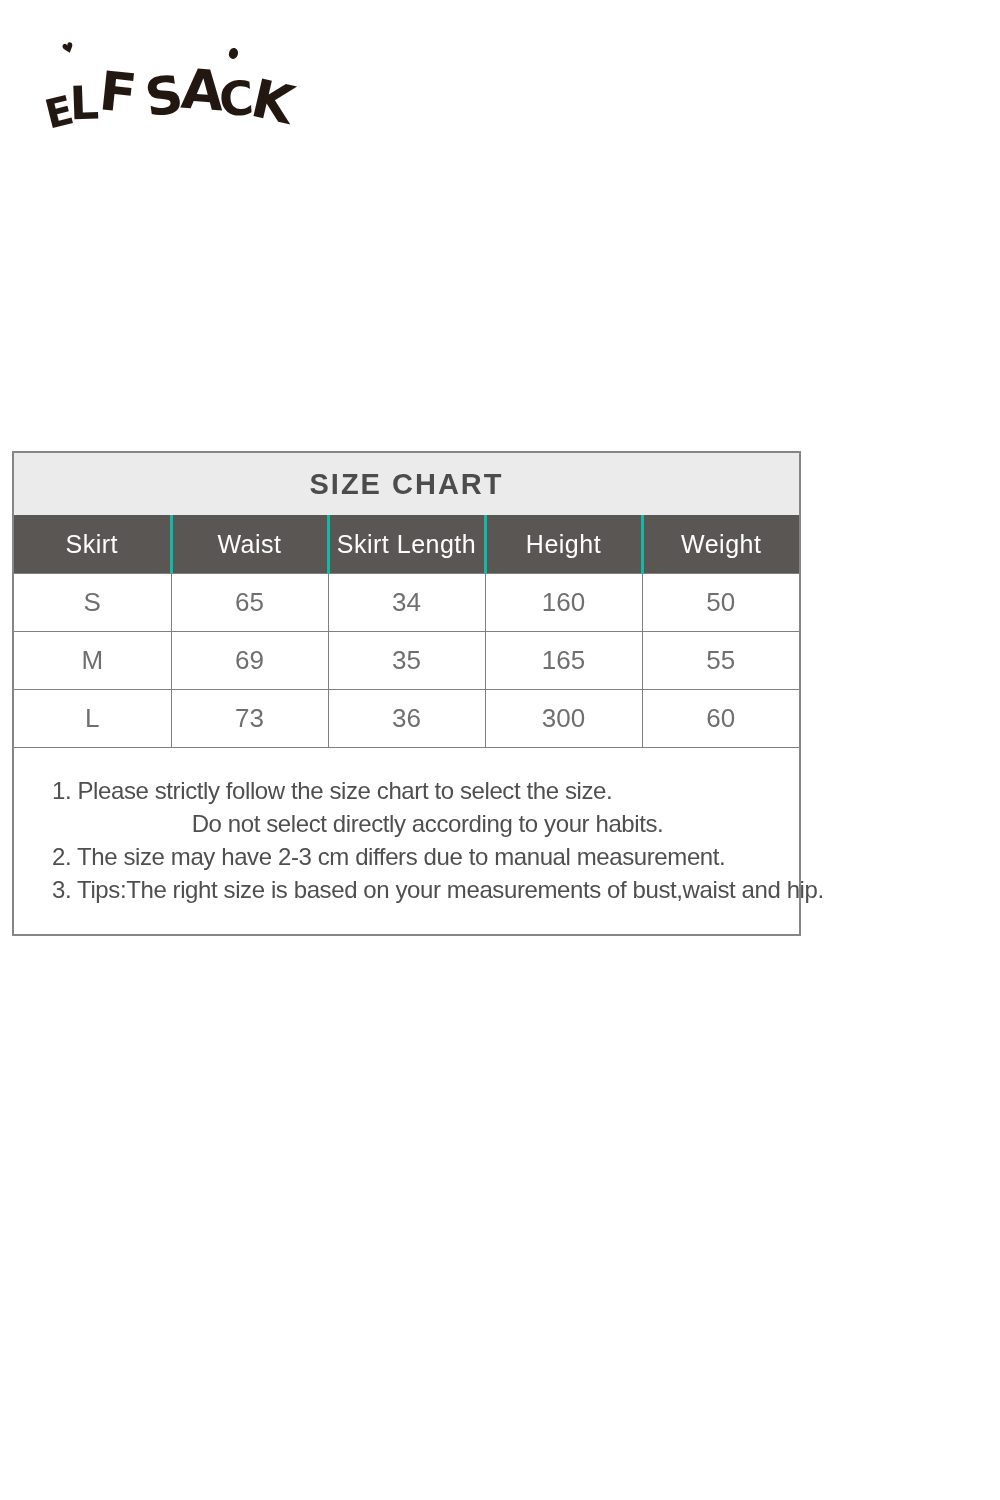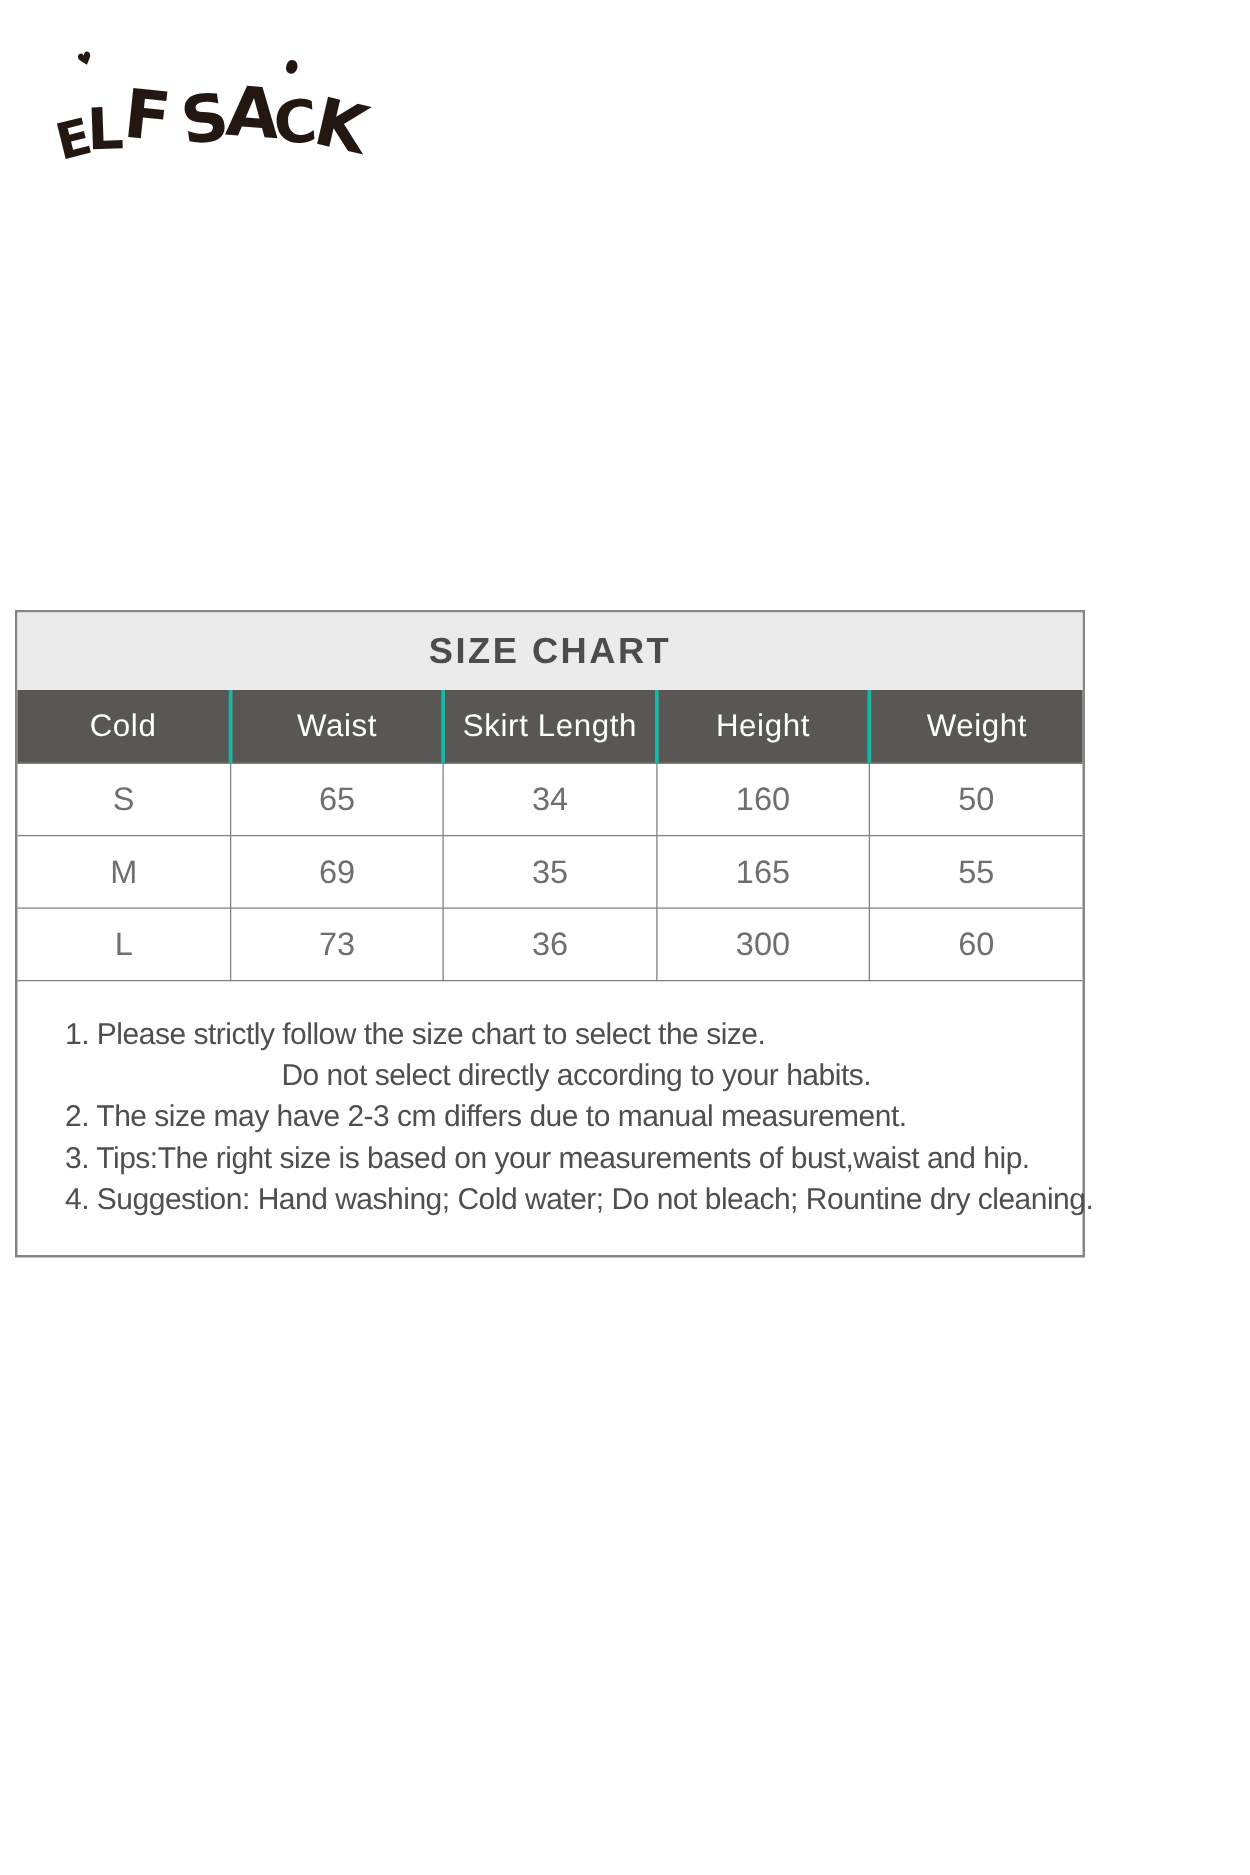--- a/index.html
+++ b/index.html
@@ -55,22 +55,22 @@
     height: 11px;
     background: #231712;
     border-radius: 45% 55% 50% 50%;
     transform: rotate(20deg);
   }
 
   
   .panel {
     position: absolute;
     left: 12px;
-    top: 488px;
-    width: 856px;
+    top: 451px;
+    width: 789px;
     border: 2px solid #868686;
     box-sizing: border-box;
     background: #ffffff;
   }
   .panel-title {
     height: 62px;
     background: #ebebeb;
     color: #4c4c4c;
     font-size: 29px;
     font-weight: bold;
@@ -135,21 +135,21 @@
     </div>
   </div>
 
   <div class="panel">
 
     <div class="panel-title">SIZE CHART</div>
 
     <table class="size-table">
       <thead>
         <tr>
-          <th>Cold</th>
+          <th>Skirt</th>
           <th>Waist</th>
           <th>Skirt Length</th>
           <th>Height</th>
           <th>Weight</th>
         </tr>
       </thead>
       <tbody>
         <tr>
           <td>S</td>
           <td>65</td>
@@ -172,18 +172,17 @@
           <td>60</td>
         </tr>
       </tbody>
     </table>
 
     <div class="notes">
       <div class="note-line">1. Please strictly follow the size chart to select the size.</div>
       <div class="note-line cont">Do not select directly according to your habits.</div>
       <div class="note-line">2. The size may have 2-3 cm differs due to manual measurement.</div>
       <div class="note-line">3. Tips:The right size is based on your measurements of bust,waist and hip.</div>
-      <div class="note-line">4. Suggestion: Hand washing; Cold water; Do not bleach; Rountine dry cleaning.</div>
     </div>
 
   </div>
 
 </div>
 
 </body></html>

